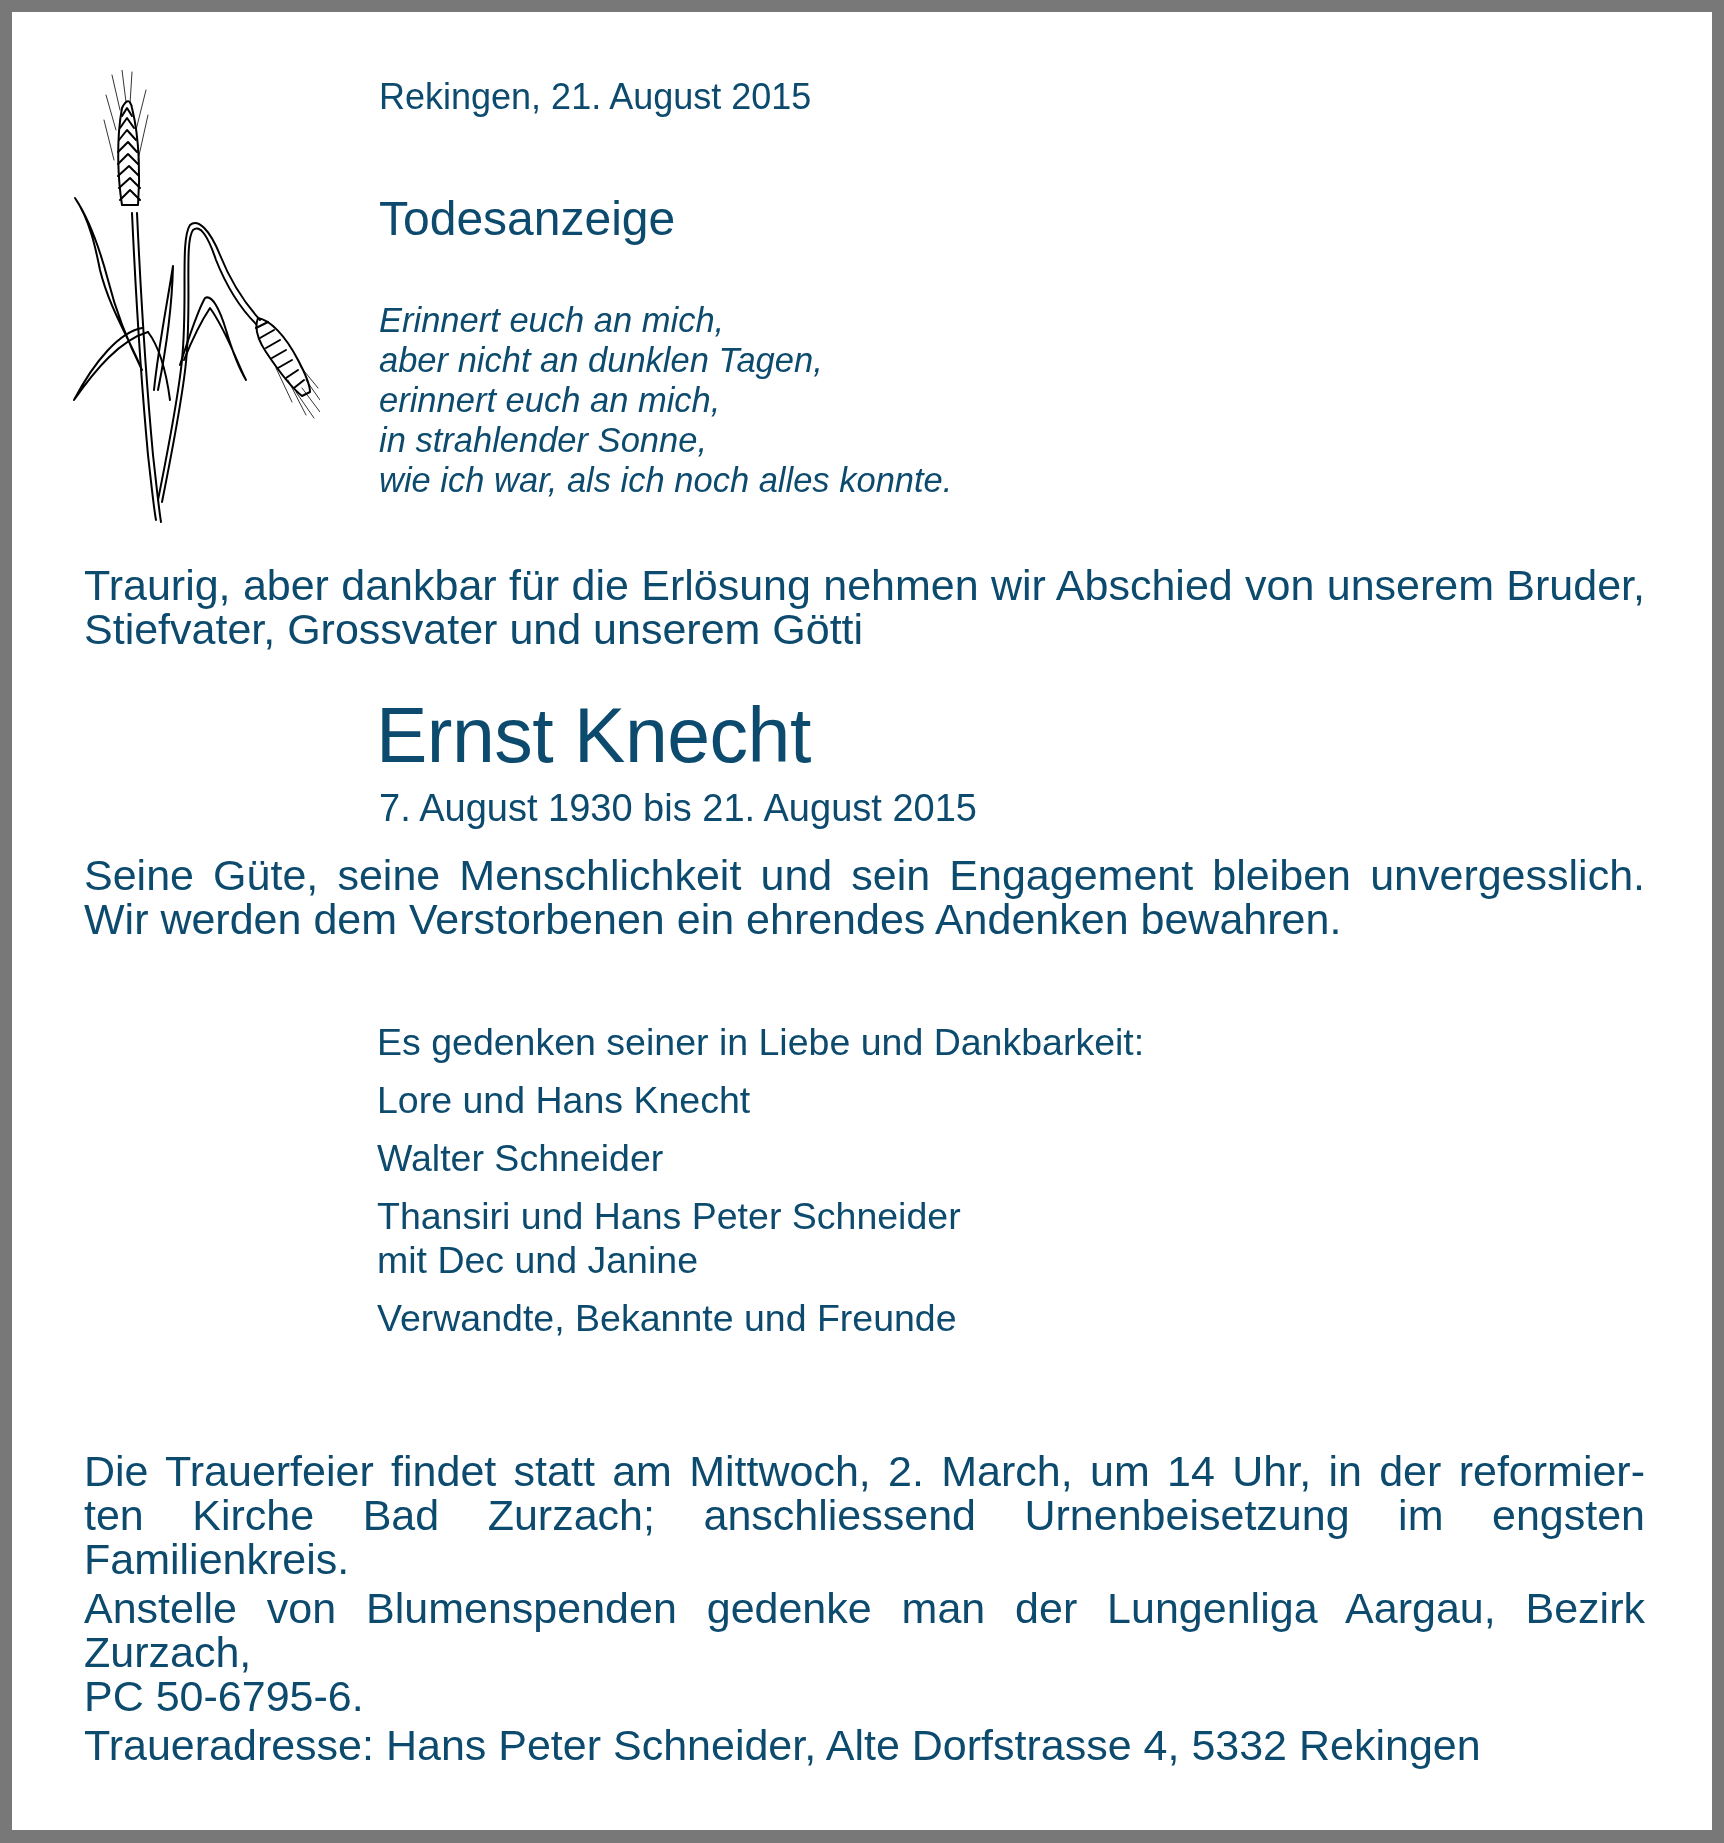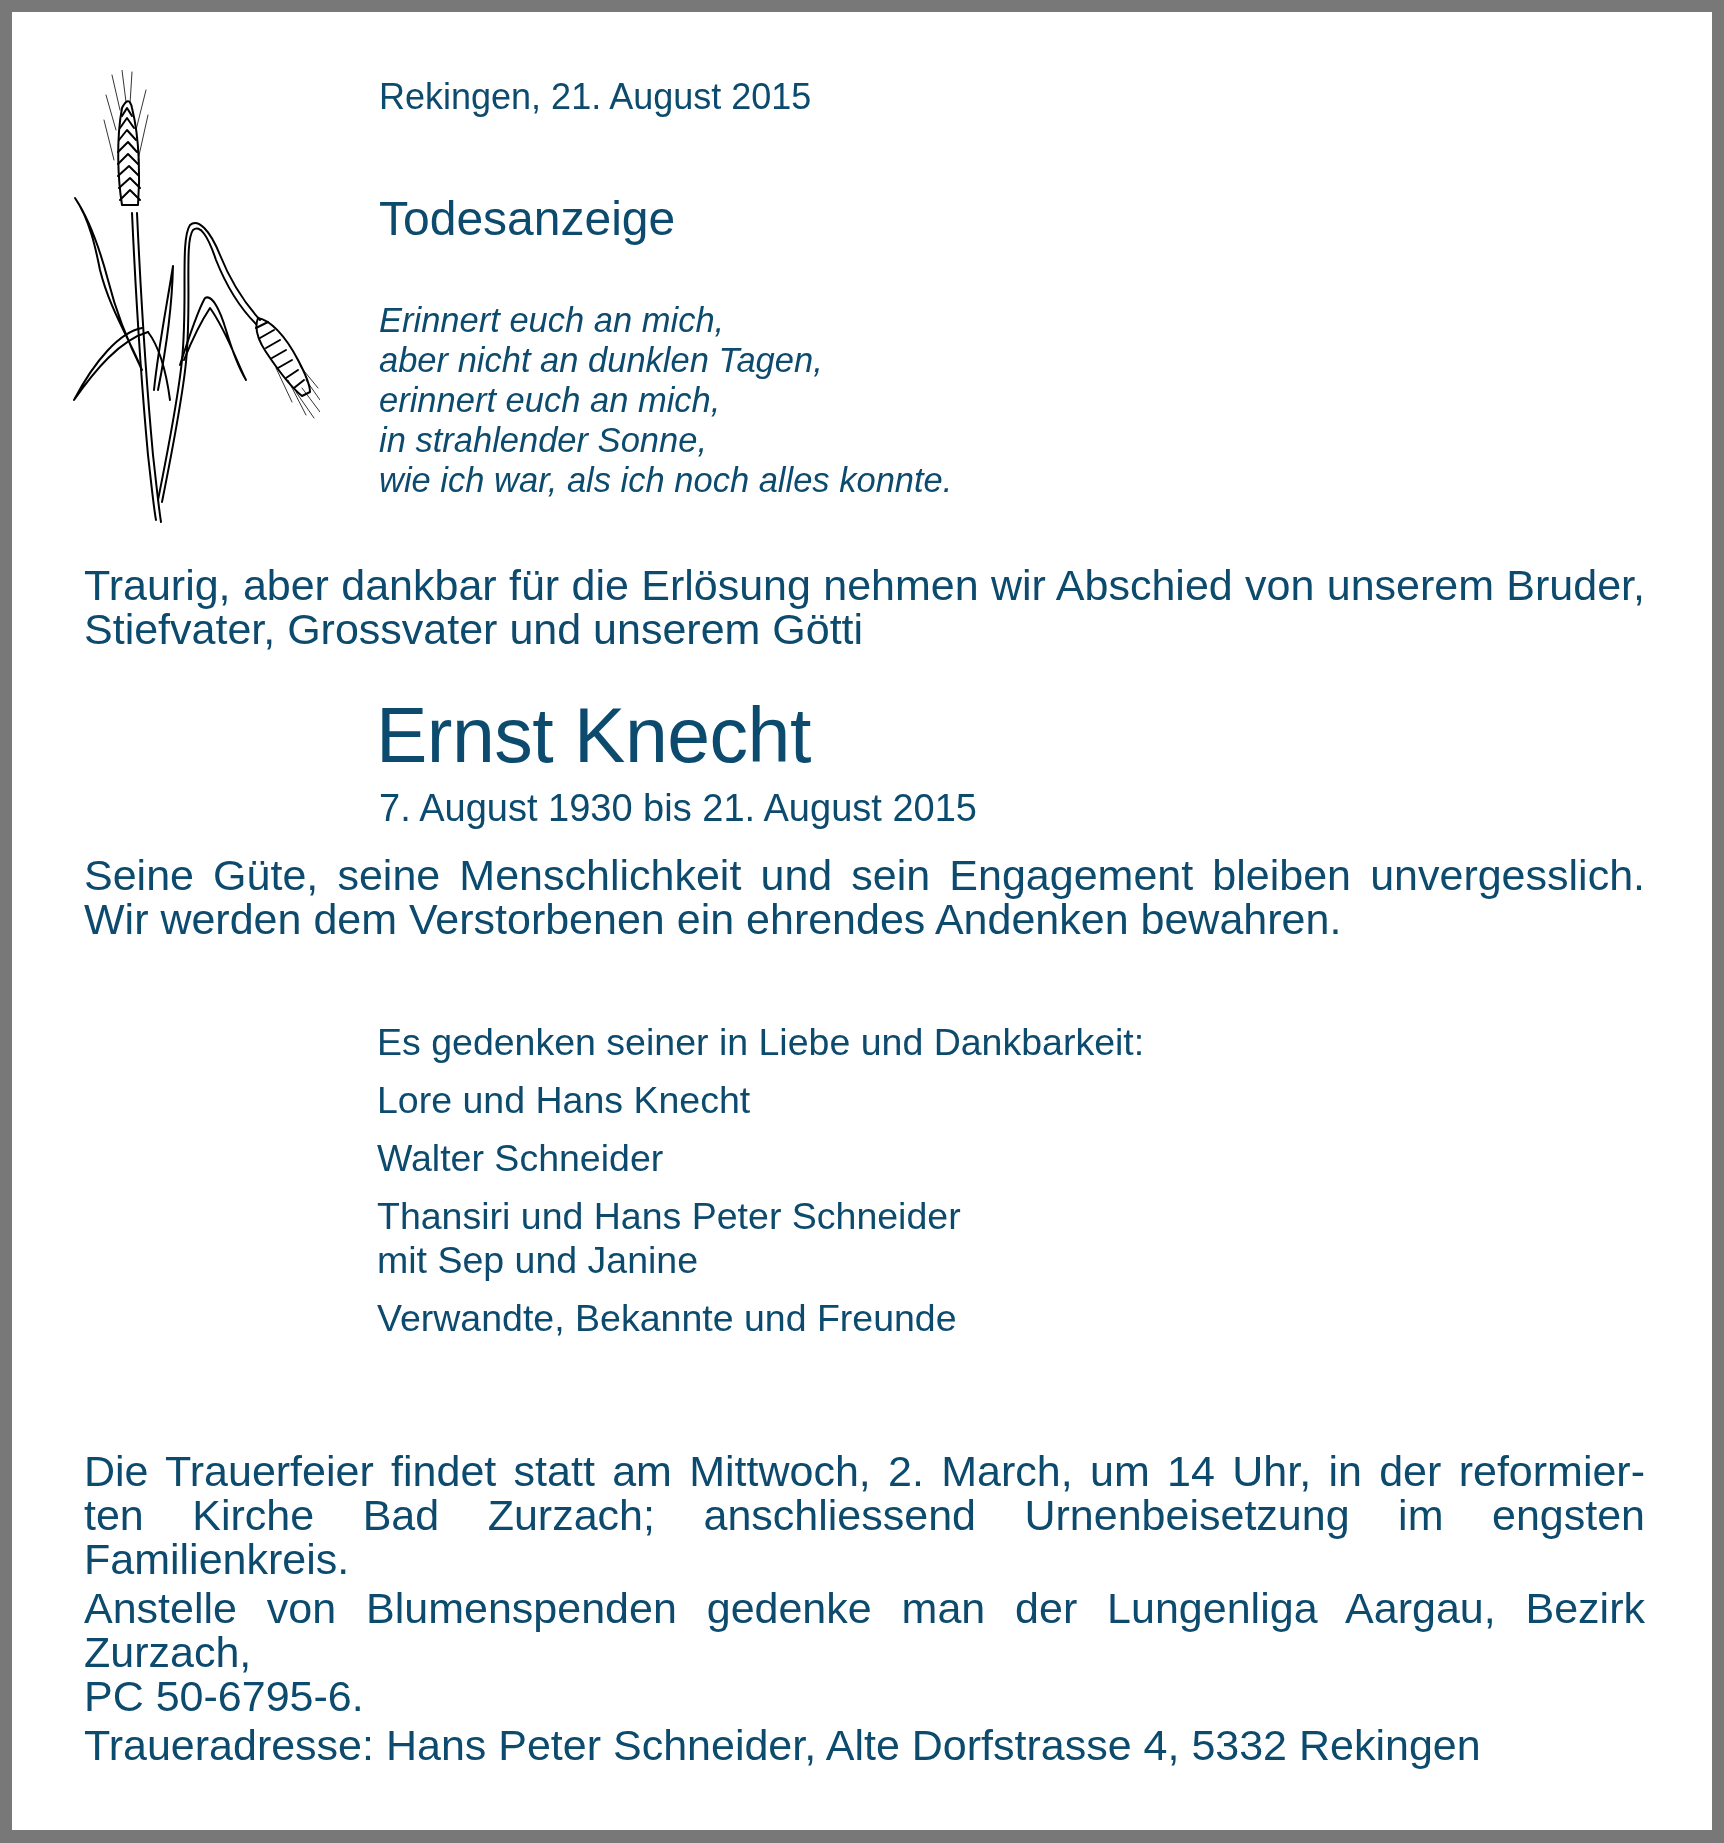--- a/index.html
+++ b/index.html
@@ -117,21 +117,21 @@
 <div class="txt para para-praise">
   <span class="l1">Seine Güte, seine Menschlichkeit und sein Engagement bleiben unvergesslich.</span>
   <span class="block">Wir werden dem Verstorbenen ein ehrendes Andenken bewahren.</span>
 </div>
 
 <div class="txt mourners">
   <div class="entry">Es gedenken seiner in Liebe und Dankbarkeit:</div>
   <div class="entry">Lore und Hans Knecht</div>
   <div class="entry">Walter Schneider</div>
   <div class="entry tight">Thansiri und Hans Peter Schneider</div>
-  <div class="entry">mit Sep und Janine</div>
+  <div class="entry">mit Dec und Janine</div>
   <div class="entry">Verwandte, Bekannte und Freunde</div>
 </div>
 
 <div class="txt para para-service">
   <span class="block" style="text-align-last: justify;">Die Trauerfeier findet statt am Mittwoch, 2. March, um 14 Uhr, in der reformier-</span>
   <span class="block">ten Kirche Bad Zurzach; anschliessend Urnenbeisetzung im engsten Familienkreis.</span>
 </div>
 
 <div class="txt para para-donation">
   <span class="block" style="text-align-last: justify;">Anstelle von Blumenspenden gedenke man der Lungenliga Aargau, Bezirk Zurzach,</span>

